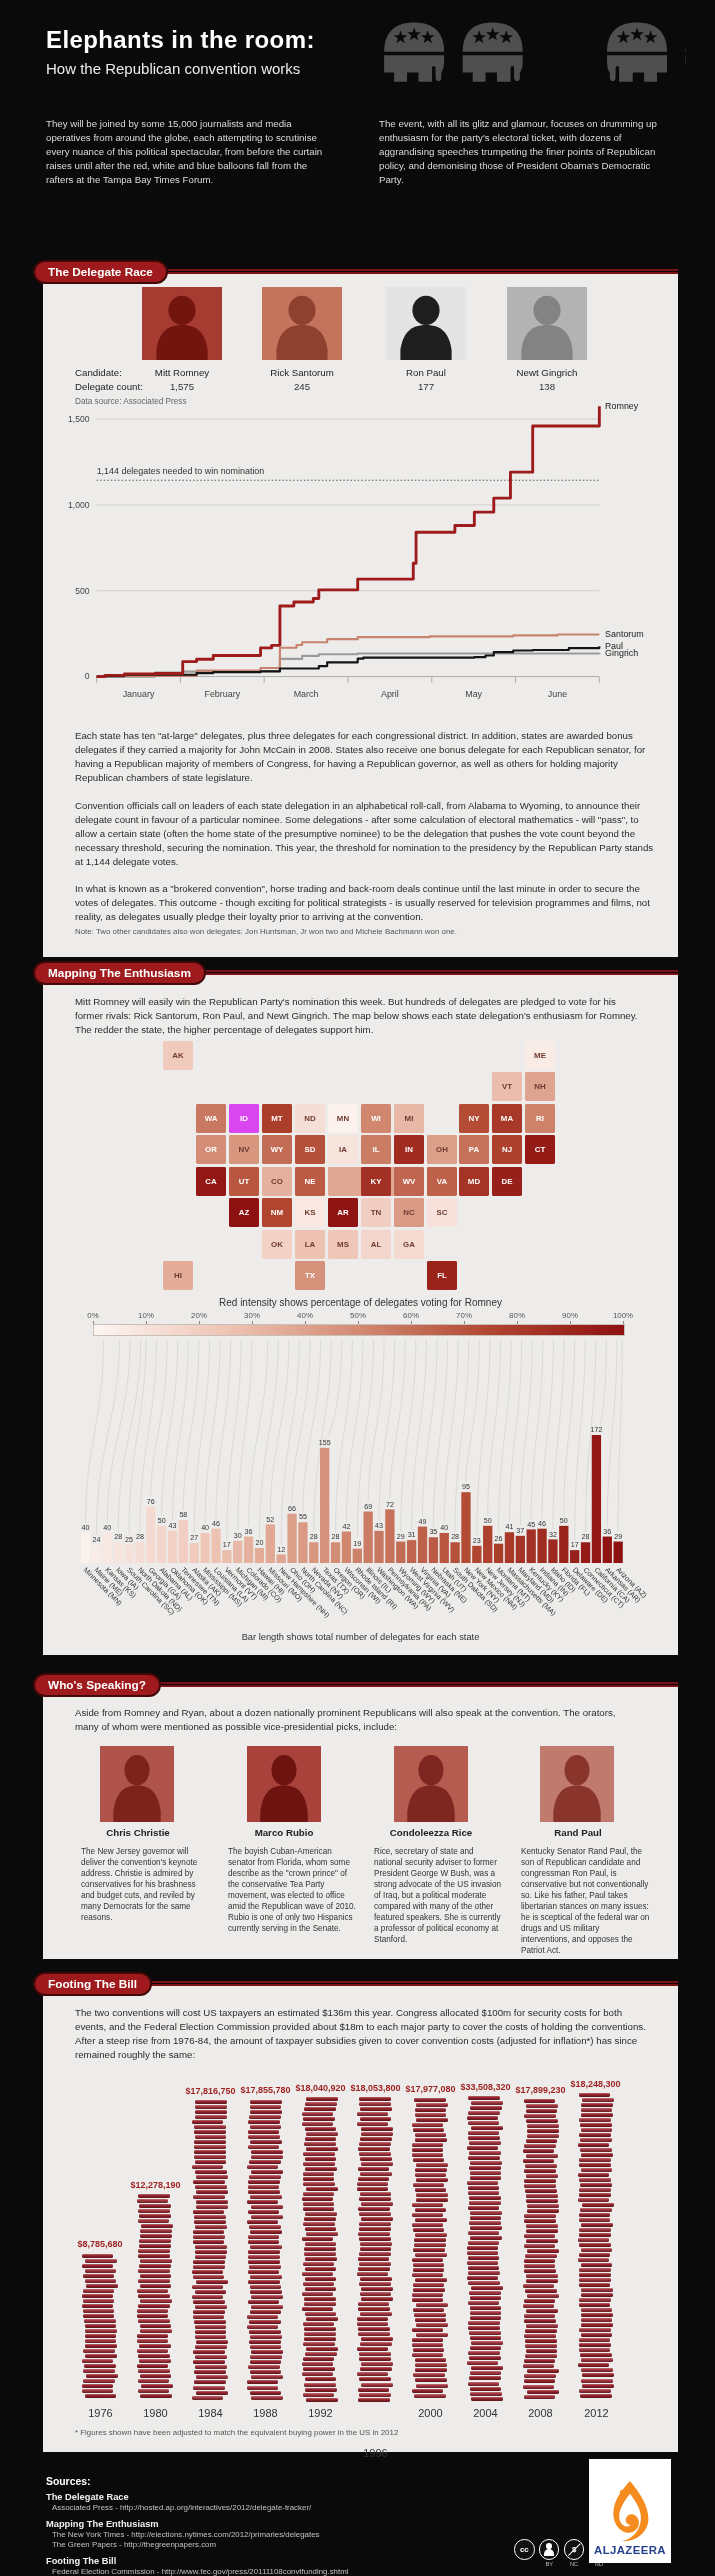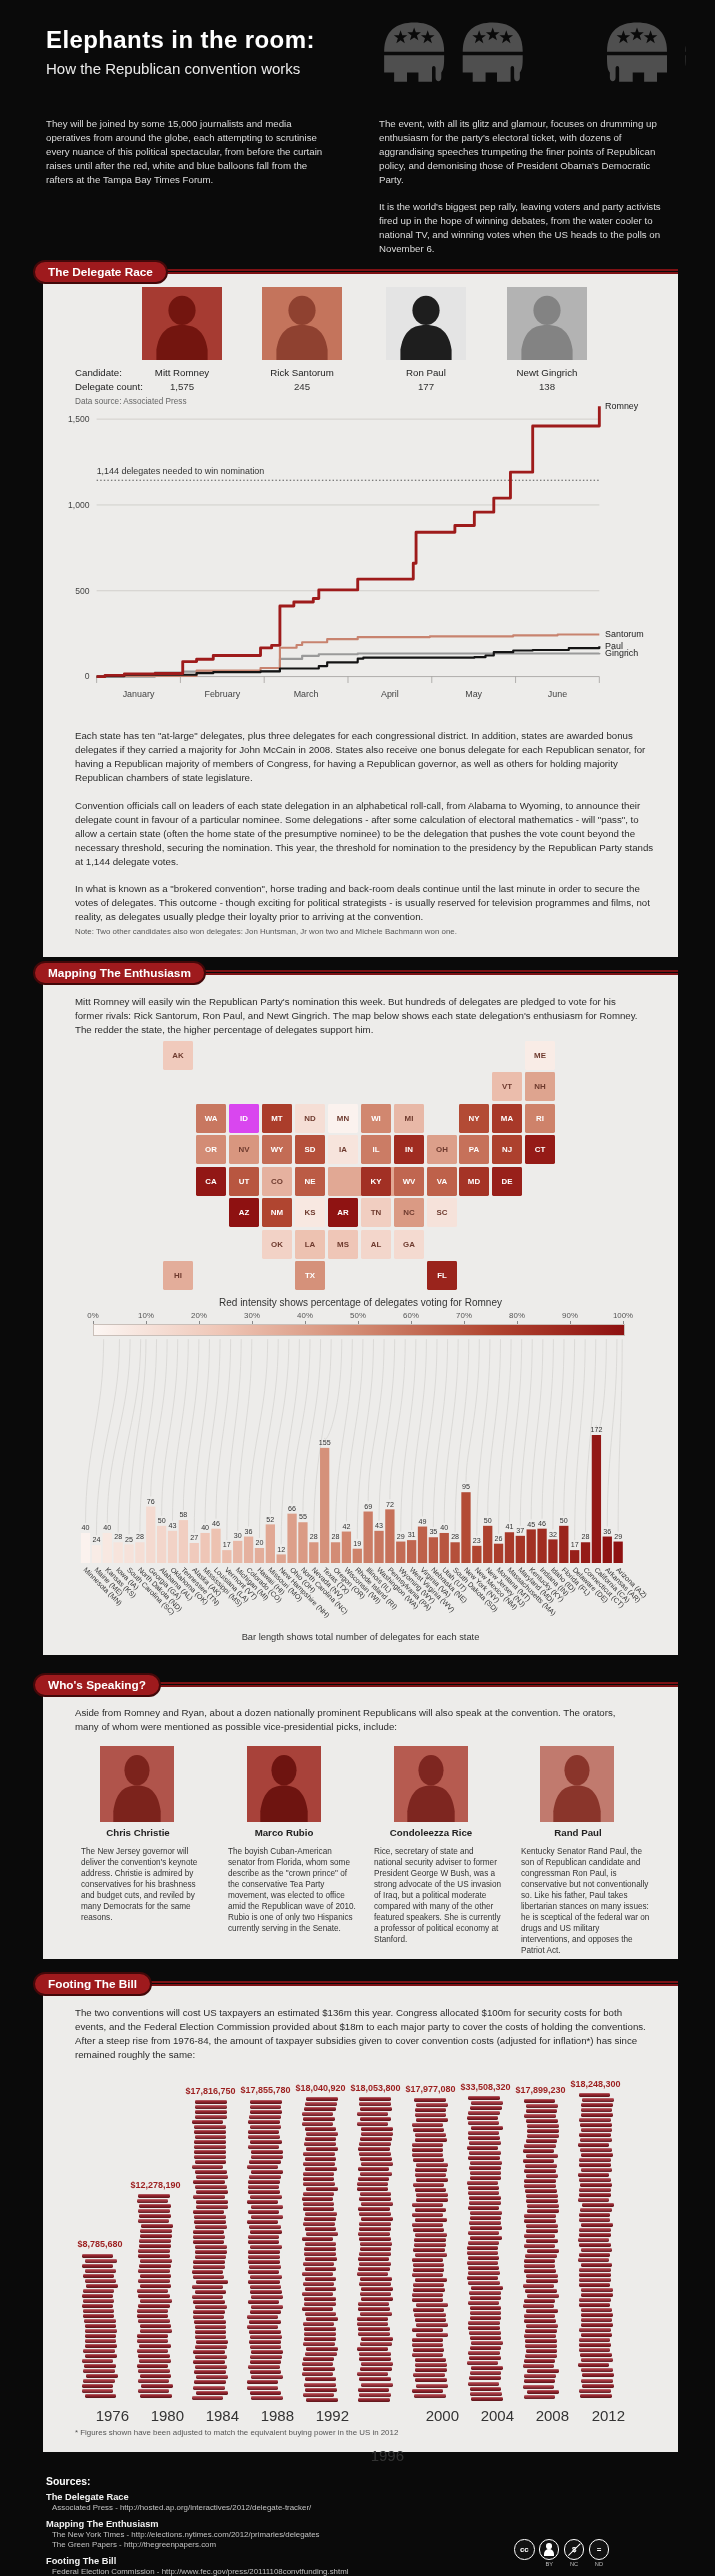--- a/index.html
+++ b/index.html
@@ -38,21 +38,21 @@
      border:0.7px solid #c9bfb9;}
   .scale-tick-label{position:absolute;top:-2.1px;font-size:7.9px;color:#555;transform:translateX(-50%);}
   .scale-tick{position:absolute;top:7.9px;width:0.7px;height:3.6px;background:#888;}
   
   .spk-photo{position:absolute;width:74px;height:76px;overflow:hidden;}
   .spk-name{position:absolute;width:122px;text-align:center;font-size:9.7px;font-weight:bold;color:#222;}
   .bio{position:absolute;width:129px;font-size:8.2px;line-height:11px;color:#333;}
   
   .coin{border-radius:1.4px;box-shadow:inset 0 0.7px 0 rgba(255,255,255,.28), inset 0 -1.4px 0 rgba(0,0,0,.32);}
   .coin-label{position:absolute;width:107px;text-align:center;font-size:9px;font-weight:bold;color:#9c1f1f;}
-  .year-label{position:absolute;width:57px;text-align:right;font-size:15px;color:#333;}
+  .year-label{position:absolute;width:57px;text-align:center;font-size:11px;color:#333;}
   .footnote{position:absolute;font-size:7.9px;color:#555;}
   
   .ft-sources{position:absolute;font-size:10.4px;font-weight:bold;color:#fff;}
   .ft-title{position:absolute;font-size:9.3px;font-weight:bold;color:#f0f0f0;}
   .ft-line{position:absolute;font-size:7.9px;color:#c2c2c2;}
   .cc-circle{width:18.6px;height:18.6px;border-radius:50%;border:1.4px solid #fff;display:flex;
              align-items:center;justify-content:center;color:#fff;font-size:7.9px;font-weight:bold;
              background:#111;position:relative;}
   .cc-label{font-size:5.7px;color:#bbb;text-align:center;margin-top:1.4px;}
   .aj-box{position:absolute;background:#fff;display:flex;flex-direction:column;align-items:center;justify-content:flex-end;}
@@ -86,21 +86,20 @@
     <g transform="translate(426,0) scale(-1,1) translate(-96,0)">
         <use href="#gop-shape"></use>
       </g>
   </svg>
 
   <div class="abs intro-col" style="left:46px;top:117px;width:288px;">
       <p>They will be joined by some 15,000 journalists and media operatives from around the globe, each attempting to scrutinise every nuance of this political spectacular, from before the curtain raises until after the red, white and blue balloons fall from the rafters at the Tampa Bay Times Forum.</p>
     </div>
   <div class="abs intro-col" style="left:379px;top:117px;width:295px;">
       <p>The event, with all its glitz and glamour, focuses on drumming up enthusiasm for the party's electoral ticket, with dozens of aggrandising speeches trumpeting the finer points of Republican policy, and demonising those of President Obama's Democratic Party.</p>
-      <p>It is the world's biggest pep rally, leaving voters and party activists fired up in the hope of winning debates, from the water cooler to national TV, and winning votes when the US heads to the polls on November 6.</p>
     </div>
 
   <div class="rule" style="top:269px;width:635px;"></div>
   <div class="badge" style="top:260px;">The Delegate Race</div>
   <div class="panel" style="top:272px;height:683px;">
     <div class="row-label" style="left:32px;top:93px;">Candidate:</div>
     <div class="row-label" style="left:32px;top:107px;">Delegate count:</div>
     <div id="candidates-row">
         <div class="photo abs" style="left:99px;top:13px;background:#a63b32;"><svg width="80" height="73" viewBox="0 0 100 100" preserveAspectRatio="none">
       <ellipse cx="50" cy="32" rx="17" ry="20" fill="#73150f"></ellipse>
@@ -1109,20 +1108,27 @@
     <div>
         <div class="cc-circle">$<span style="position:absolute;width:17px;height:1.4px;background:#fff;transform:rotate(-45deg);"></span></div>
         <div class="cc-label">NC</div>
       </div>
     <div>
         <div class="cc-circle">=</div>
         <div class="cc-label">ND</div>
       </div>
   </div>
 
+  <div class="aj-box" style="left:589px;top:2459px;width:82px;height:104px;">
+    <svg width="50" height="66" viewBox="0 0 70 92">
+      <path d="M35,4 C18,22 10,38 12,54 C14,70 26,78 36,76 C46,74 50,64 46,56 C42,49 33,49 30,55 C27,60 31,66 36,65 C33,70 24,68 21,60 C17,49 24,36 35,22 C44,34 52,46 50,60 C48,76 36,86 24,88 C40,90 56,80 60,64 C64,46 52,24 35,4 Z" fill="#f68b1f"></path>
+      <circle cx="24" cy="20" r="3.4" fill="#f68b1f"></circle>
+    </svg>
+    <div class="aj-word">ALJAZEERA</div>
+  </div>
 
 <div class="ft-title" style="left:46px;top:2492px;">The Delegate Race</div>
     <div class="ft-line" style="left:52px;top:2503px;">Associated Press - http://hosted.ap.org/interactives/2012/delegate-tracker/</div>
     <div class="ft-title" style="left:46px;top:2519px;">Mapping The Enthusiasm</div>
     <div class="ft-line" style="left:52px;top:2530px;">The New York Times - http://elections.nytimes.com/2012/primaries/delegates</div>
     <div class="ft-line" style="left:52px;top:2540px;">The Green Papers - http://thegreenpapers.com</div>
     <div class="ft-title" style="left:46px;top:2556px;">Footing The Bill</div>
     <div class="ft-line" style="left:52px;top:2567px;">Federal Election Commission - http://www.fec.gov/press/20111108convtfunding.shtml</div>
   </div>
 

